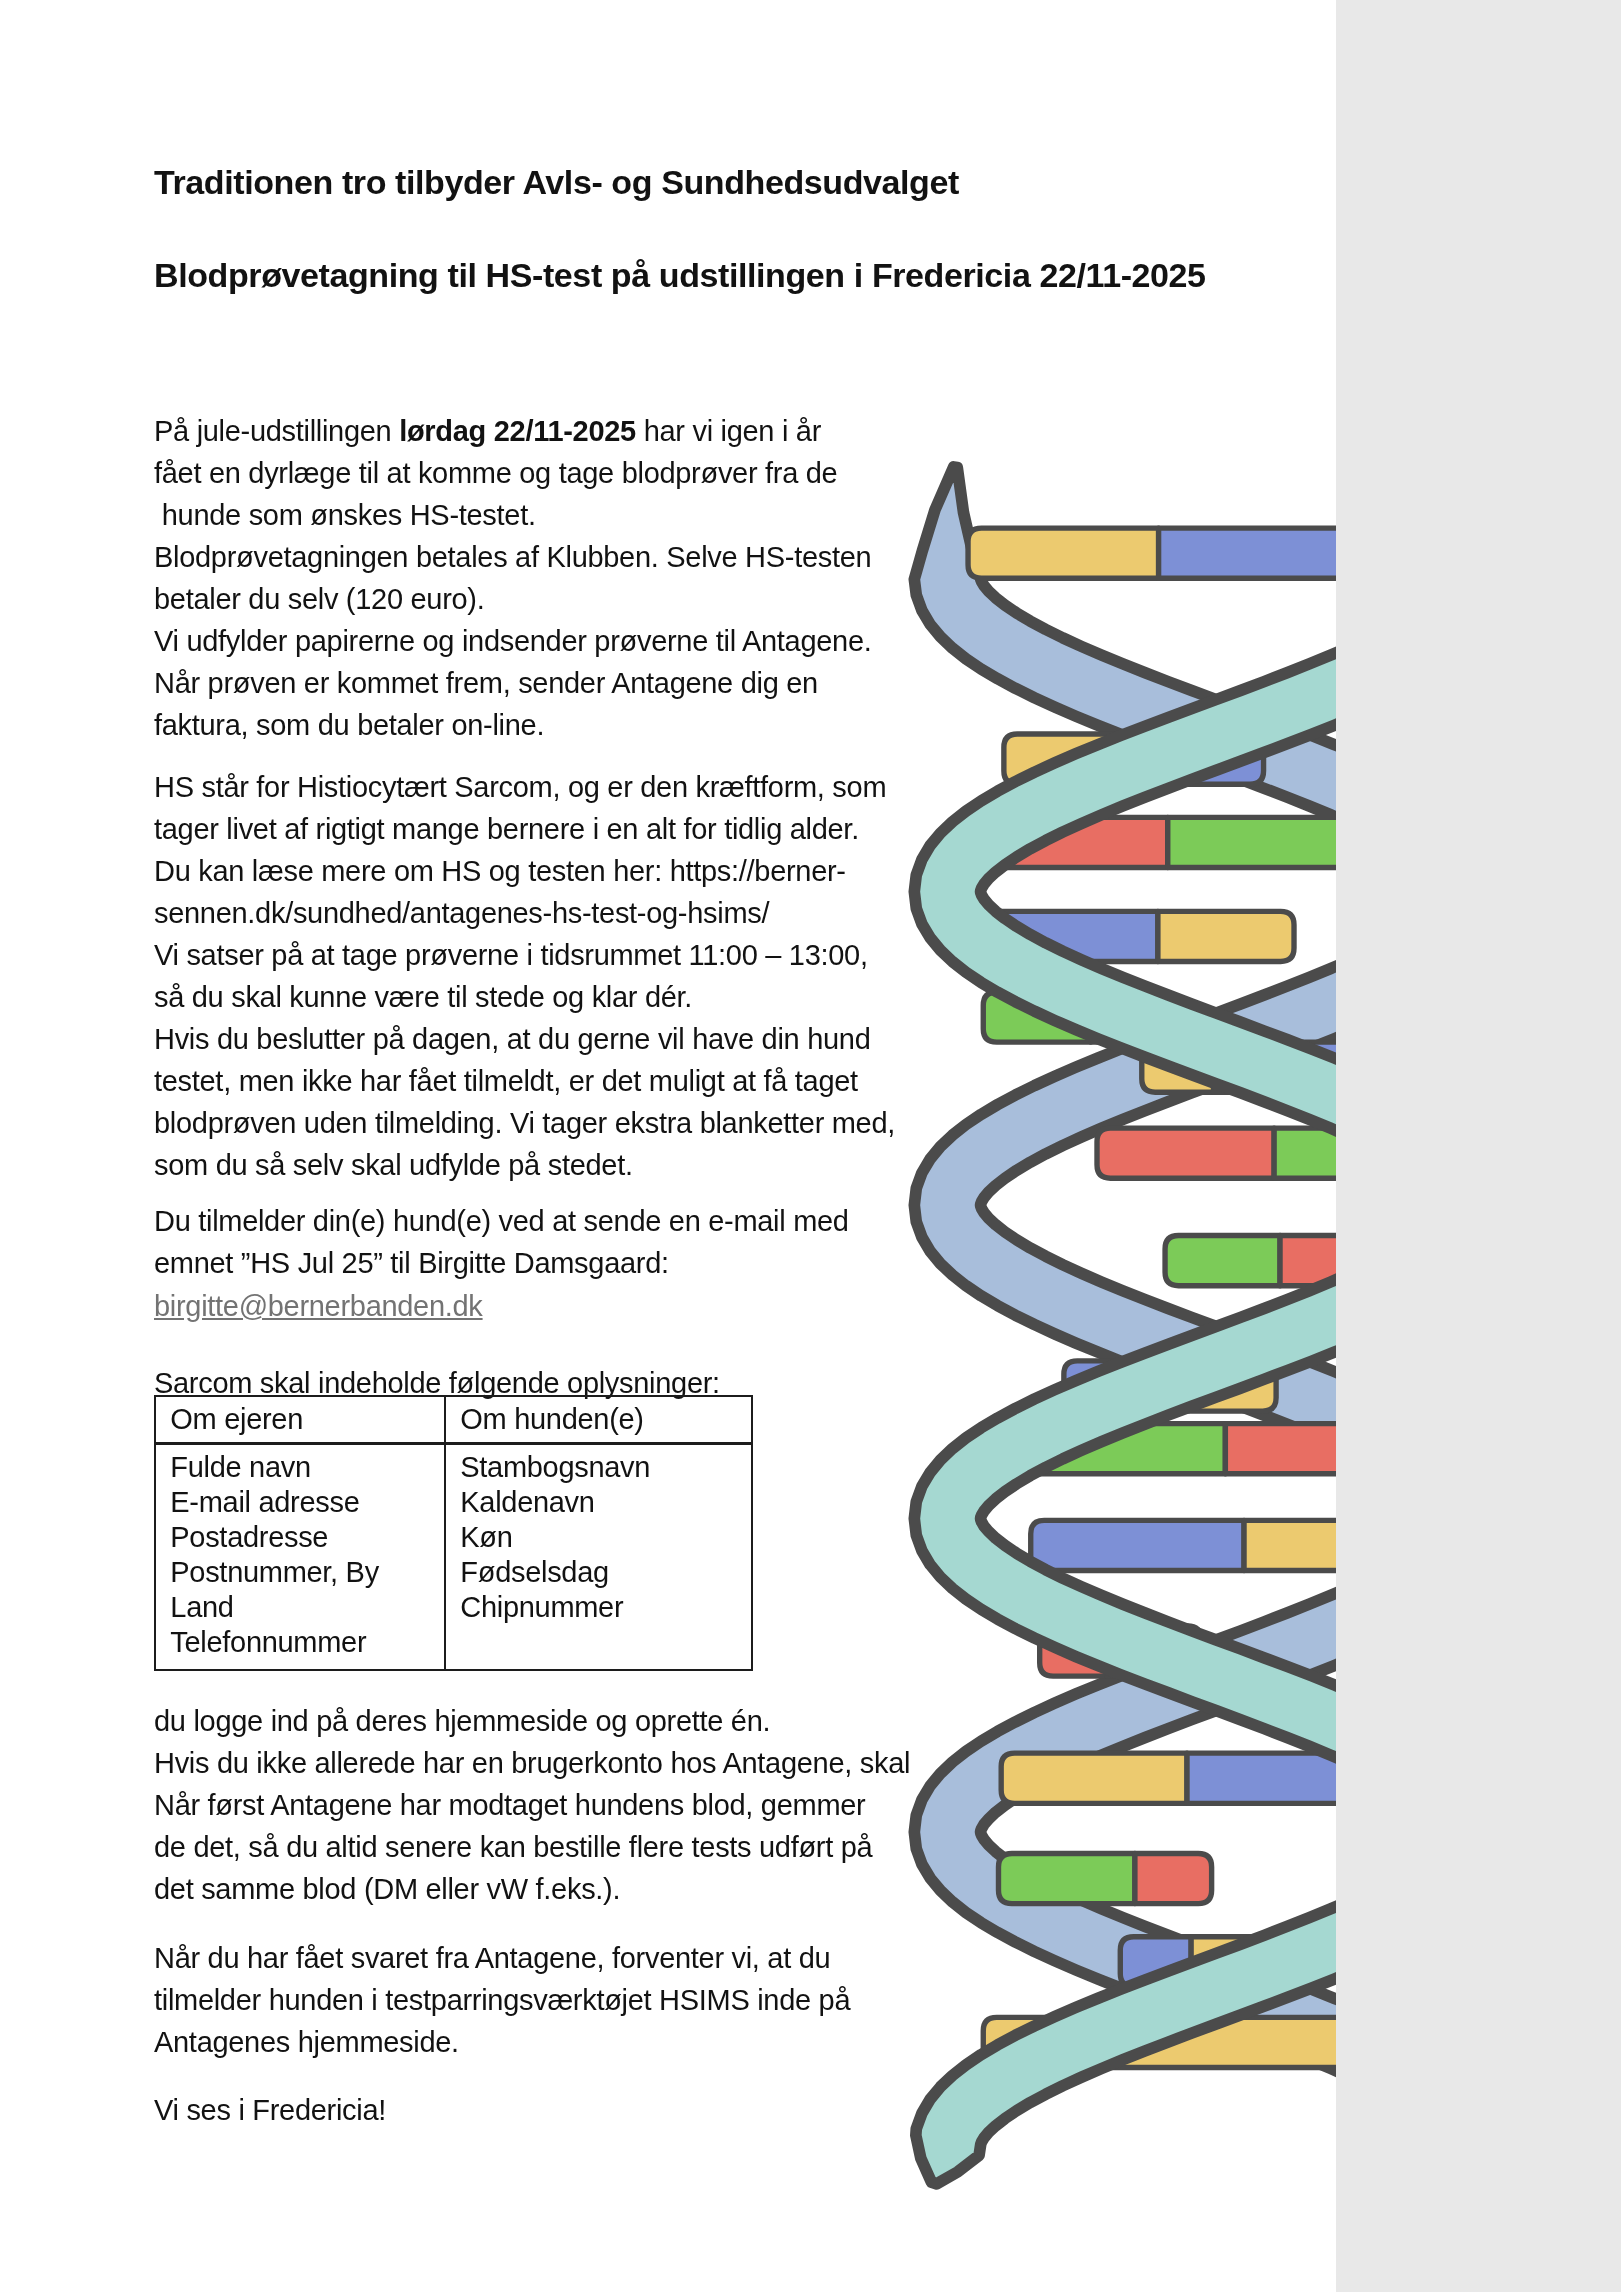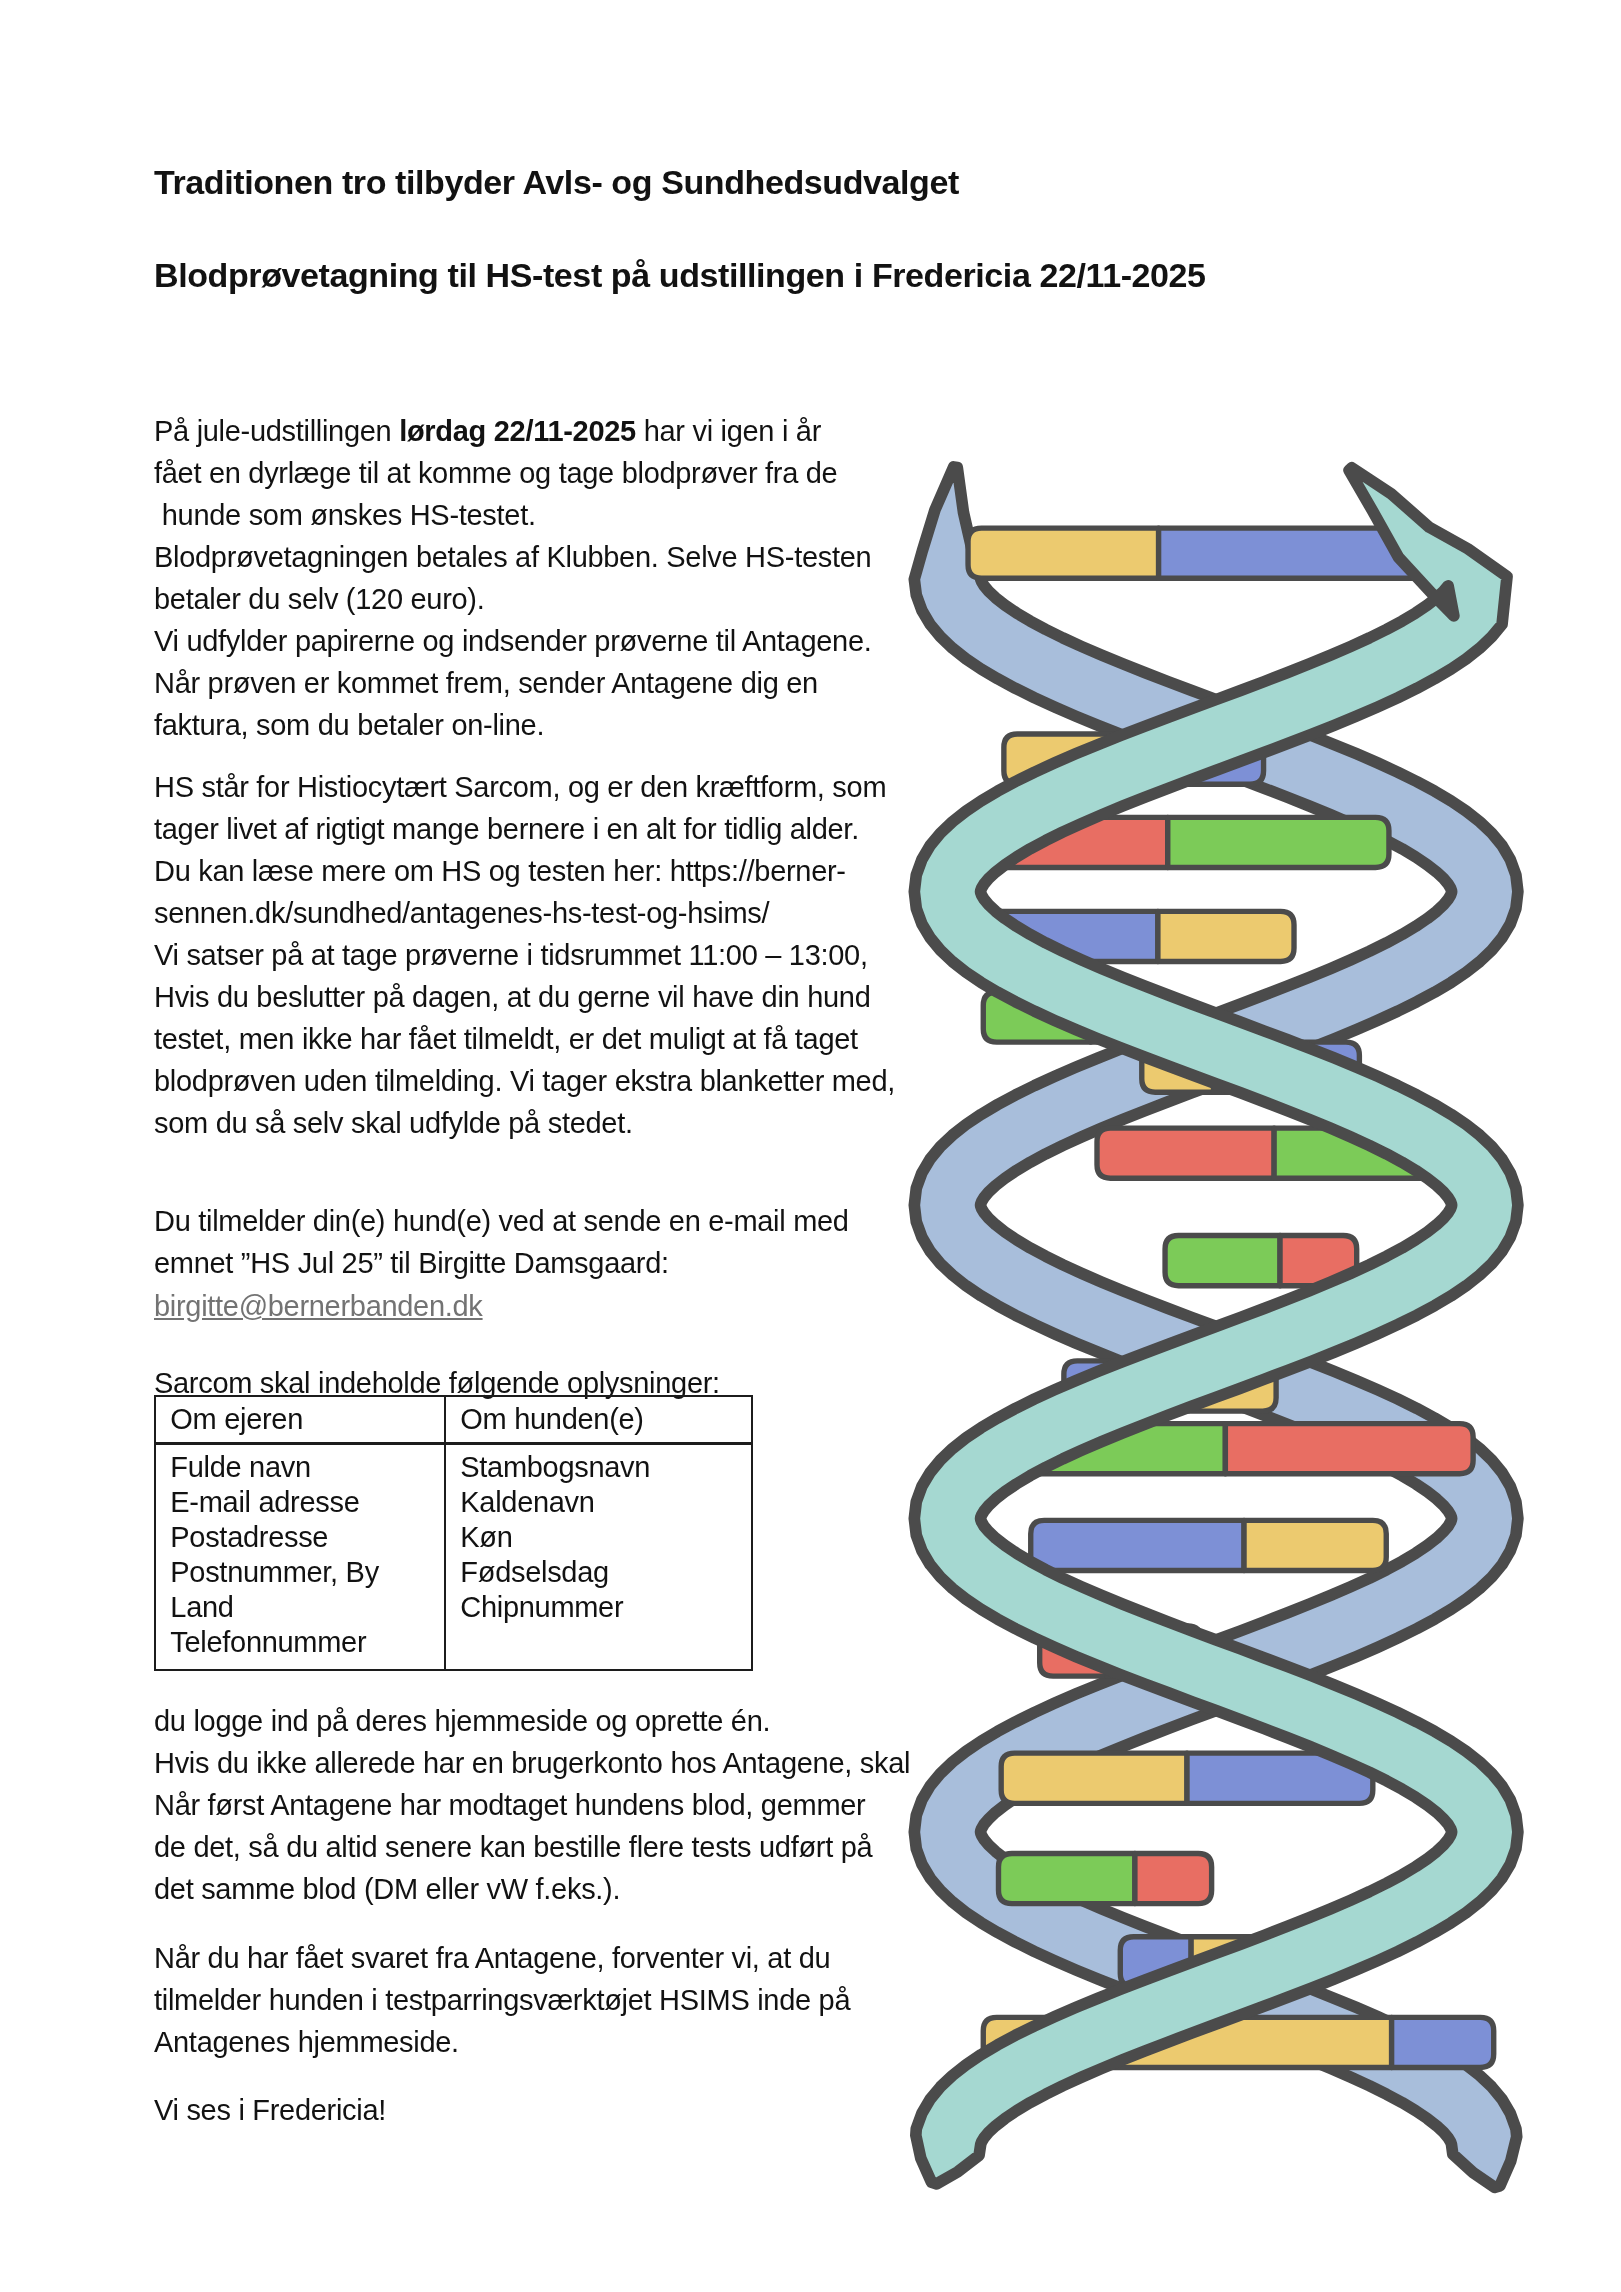--- a/index.html
+++ b/index.html
@@ -1,18 +1,18 @@
 <!DOCTYPE html>
 <html style="font-size:14.3px"><head>
 <meta charset="utf-8">
 <style>
   html,body{margin:0;padding:0;background:#e8e8e8;}
   #page{
     position:relative;
-    width:1621px;height:2293px;
+    width:1336px;height:2293px;
     background:#ffffff;
     overflow:hidden;
     font-family:"Liberation Sans","DejaVu Sans",sans-serif;
     color:#121212;
   }
   .abs{position:absolute;}
   .h1{
     left:154px;
     font-size:34px;font-weight:bold;letter-spacing:-0.4px;
     line-height:43px;white-space:pre;
@@ -68,20 +68,21 @@
       <div class="tline">Når prøven er kommet frem, sender Antagene dig en</div>
       <div class="tline">faktura, som du betaler on-line.</div>
     </div>
 
   <div class="abs para" style="top:746px">
       <div class="tline">HS står for Histiocytært Sarcom, og er den kræftform, som</div>
       <div class="tline">tager livet af rigtigt mange bernere i en alt for tidlig alder.</div>
       <div class="tline">Du kan læse mere om HS og testen her: https://berner-</div>
       <div class="tline">sennen.dk/sundhed/antagenes-hs-test-og-hsims/</div>
       <div class="tline">Vi satser på at tage prøverne i tidsrummet 11:00 – 13:00,</div>
+      <div class="tline">så du skal kunne være til stede og klar dér.</div>
       <div class="tline">Hvis du beslutter på dagen, at du gerne vil have din hund</div>
       <div class="tline">testet, men ikke har fået tilmeldt, er det muligt at få taget</div>
       <div class="tline">blodprøven uden tilmelding. Vi tager ekstra blanketter med,</div>
       <div class="tline">som du så selv skal udfylde på stedet.</div>
     </div>
 
   <div class="abs para" style="top:1180px">
       <div class="tline">Du tilmelder din(e) hund(e) ved at sende en e-mail med</div>
       <div class="tline">emnet ”HS Jul 25” til Birgitte Damsgaard:</div>
     </div>

